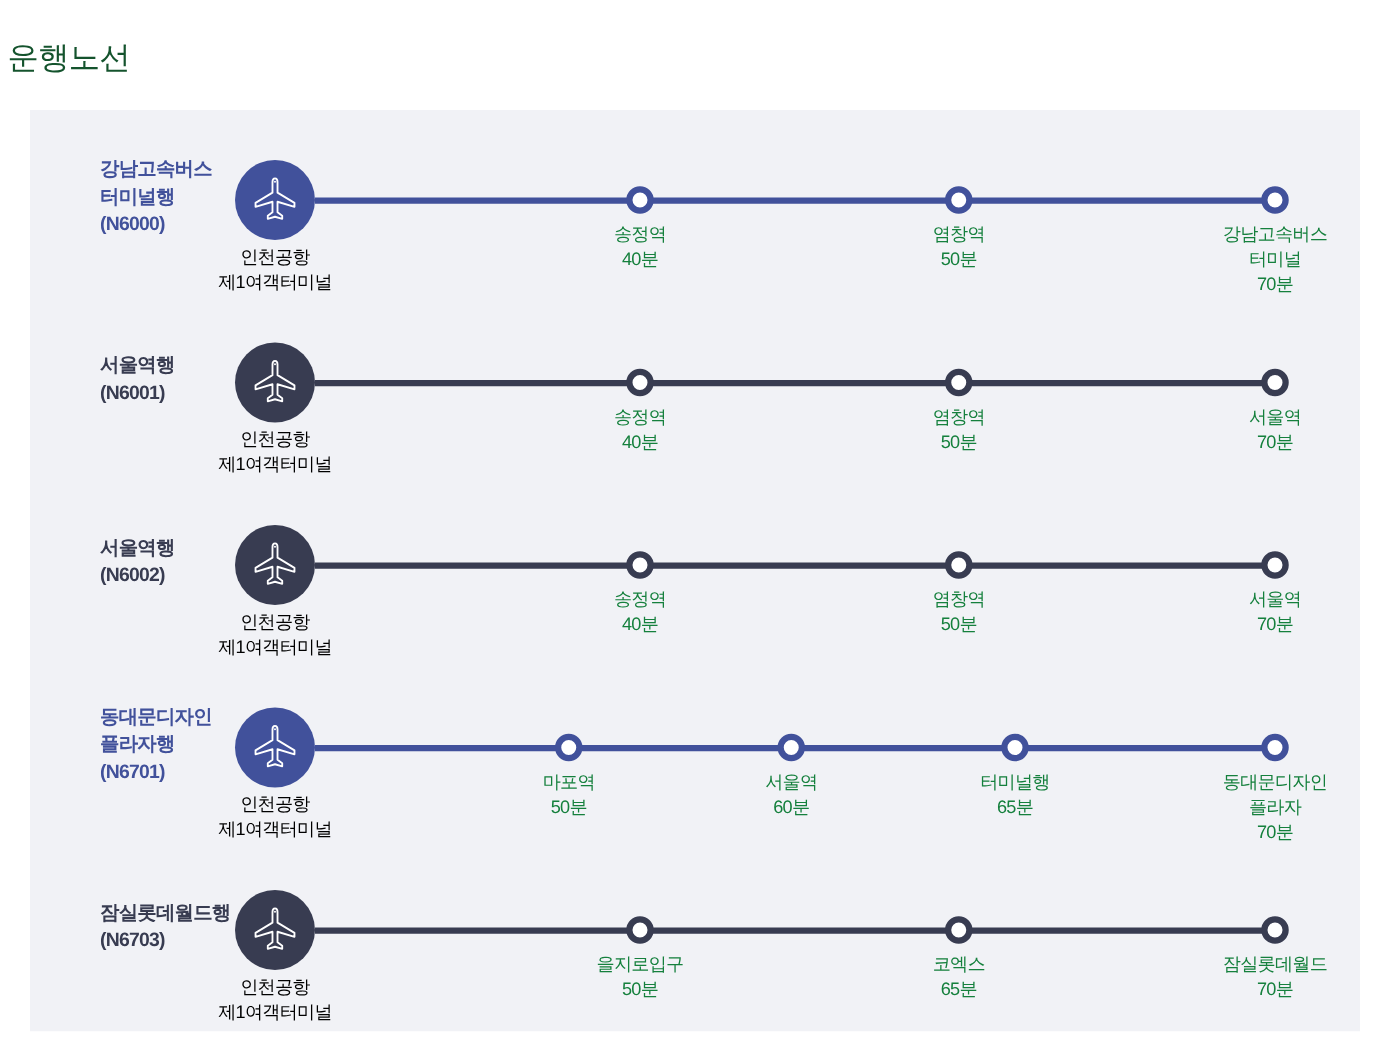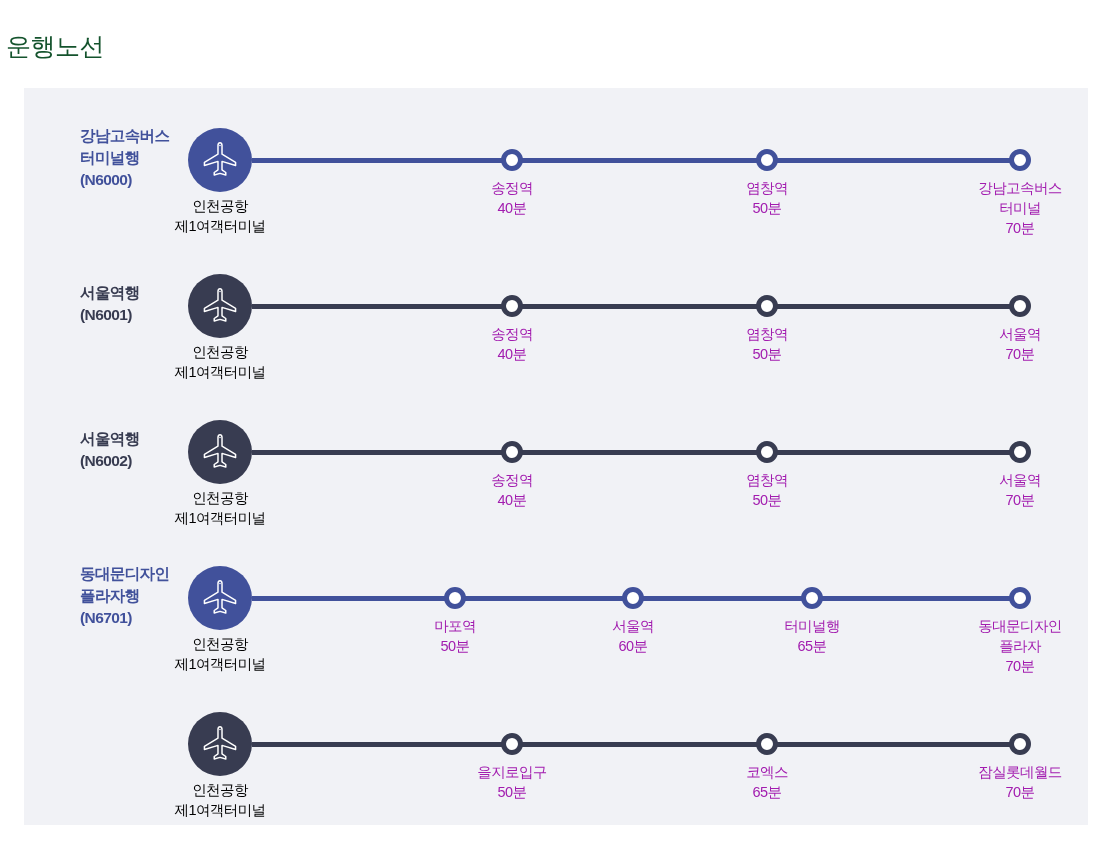--- a/index.html
+++ b/index.html
@@ -97,21 +97,21 @@
     background: #ffffff;
     box-sizing: border-box;
   }
   .stop-caption {
     position: absolute;
     width: 170px;
     margin-left: -85px;
     text-align: center;
     font-size: 14.5px;
     line-height: 1.38;
-    color: #a21caf;
+    color: #15803d;
     letter-spacing: -0.6px;
     white-space: pre-line;
   }
 </style>
 </head>
 <body>
 
 <h1 class="page-title">운행노선</h1>
 
 <div class="routes-panel" id="routes-panel">
@@ -204,20 +204,22 @@
 60분</div>
       <div class="stop-dot" style="left: 788px; top: 54px; border: 5px solid rgb(65, 81, 155);"></div>
       <div class="stop-caption" style="left: 788px; top: 72px;">터미널행
 65분</div>
       <div class="stop-dot" style="left: 996px; top: 54px; border: 5px solid rgb(65, 81, 155);"></div>
       <div class="stop-caption" style="left: 996px; top: 72px;">동대문디자인
 플라자
 70분</div>
     </div>
     <div class="route-row" style="top: 602px;">
+      <div class="route-label" style="color: rgb(56, 60, 81); top: 30px;">잠실롯데월드행
+(N6703)</div>
       <div class="route-line" style="background: rgb(56, 60, 81); left: 228px; width: 768px; top: 51.5px;"></div>
       <div class="origin-node" style="background: rgb(56, 60, 81); left: 164px; top: 22px;">
         <svg viewBox="0 0 48 48" aria-hidden="true">
           <path d="M24 4.2c-1.5 0-2.3 1.5-2.3 3.3v9.8L6.2 26.6v3.6l15.5-4.6v9.6l-4.3 3.1v2.9l6.6-1.9 6.6 1.9v-2.9l-4.3-3.1v-9.6l15.5 4.6v-3.6L26.3 17.3V7.5c0-1.8-.8-3.3-2.3-3.3z" fill="none" stroke="#ffffff" stroke-width="1.7" stroke-linejoin="round"></path>
           <circle cx="24" cy="7.4" r="0.9" fill="#ffffff"></circle>
         </svg>
       </div>
       <div class="origin-caption" style="left: 101px; top: 90px;">인천공항
 제1여객터미널</div>
       <div class="stop-dot" style="left: 488px; top: 54px; border: 5px solid rgb(56, 60, 81);"></div>

